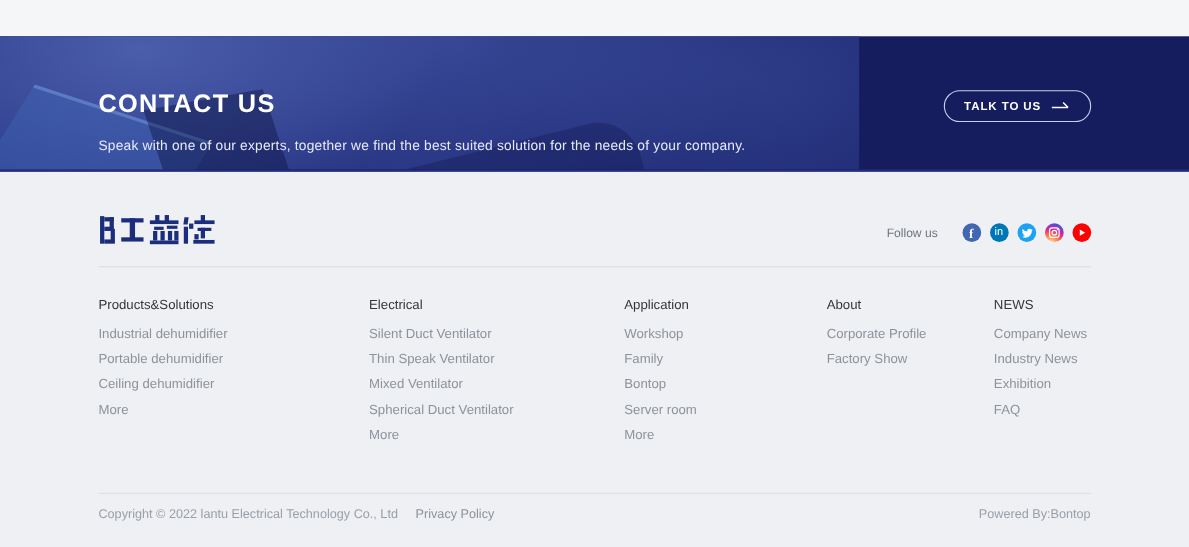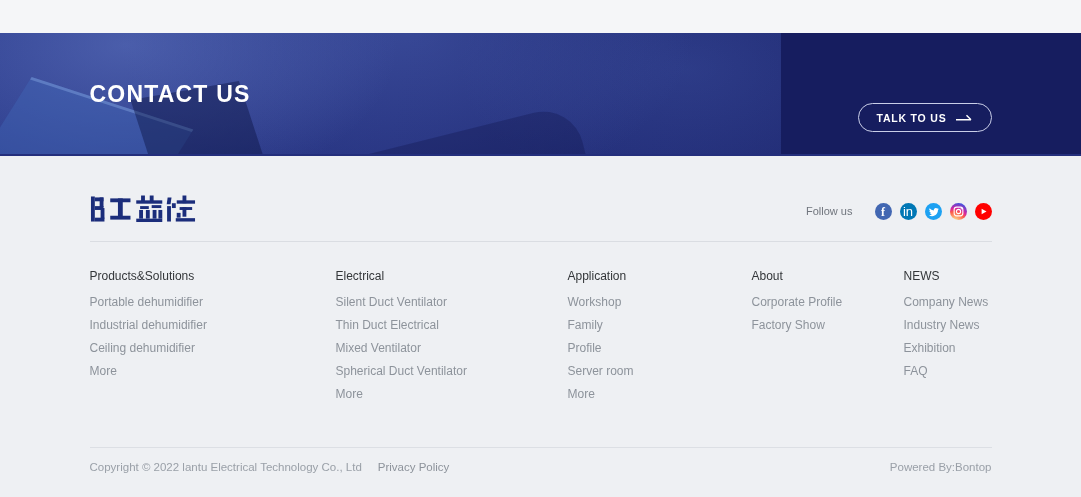--- a/index.html
+++ b/index.html
@@ -60,21 +60,21 @@
     font-weight: 800;
     letter-spacing: 1.2px;
   }
   .banner-subtitle {
     margin-top: 17px;
     color: #e7eaf8;
     font-size: 12.5px;
     letter-spacing: 0.2px;
   }
   .cta-button {
-    position: absolute; right: 0; top: 70px;
+    position: absolute; right: 0; top: 49px;
     height: 29px;
     padding: 0 17px;
     display: inline-flex; align-items: center; gap: 9px;
     background: transparent;
     border: 1px solid #c9cee8;
     border-radius: 15px;
     color: #ffffff;
     font-size: 10.5px;
     font-weight: 700;
     letter-spacing: 0.8px;
@@ -96,21 +96,21 @@
   .social-icon {
     width: 17px; height: 17px; border-radius: 50%;
     margin-left: 8px;
     display: inline-flex; align-items: center; justify-content: center;
     color: #fff; cursor: pointer;
     font-size: 10px; font-weight: 700;
     line-height: 1;
   }
   .social-icon svg { display: block; }
   .fb-glyph { font-family: "Liberation Serif", serif; font-size: 12px; font-weight: 700; margin-top: 1px; }
-  .in-glyph { font-size: 13px; font-weight: 400; letter-spacing: 0; }
+  .in-glyph { font-size: 10px; font-weight: 400; letter-spacing: 0; }
 
   
   .nav-grid {
     display: grid;
     grid-template-columns: 246px 232px 184px 152px 1fr;
     padding-top: 27px;
   }
   .nav-col-title {
     font-size: 12px; font-weight: 400; color: #333639;
     margin-bottom: 13px;
@@ -139,20 +139,21 @@
 <div class="top-strip"></div>
 
 <div class="banner">
   <div class="banner-photo">
     <div class="photo-shape-tablet-left"></div>
     <div class="photo-shape-tablet-center"></div>
     <div class="photo-shape-arm"></div>
   </div>
   <div class="container banner-content">
     <div class="banner-title">CONTACT US</div>
+    <div class="banner-subtitle">Speak with one of our experts, together we find the best suited solution for the needs of your company.</div>
     <button class="cta-button">
       <span>TALK TO US</span>
       <span class="cta-arrow">
         <svg width="18" height="8" viewBox="0 0 18 8">
             <path d="M0 5.8 H15 M15 5.8 L10.5 1.2" stroke="#ffffff" stroke-width="1.4" fill="none"></path>
           </svg>
       </span>
     </button>
   </div>
 </div>
@@ -231,42 +232,42 @@
               <path d="M7 4.5 L20 12 L7 19.5 Z"></path>
             </svg>
         </span>
       </div>
     </div>
 
     <div class="nav-grid">
       <div class="nav-col">
         <div class="nav-col-title">Products&amp;Solutions</div>
         <div>
+            <div class="nav-link">Industrial dehumidifier</div>
             <div class="nav-link">Portable dehumidifier</div>
-            <div class="nav-link">Industrial dehumidifier</div>
             <div class="nav-link">Ceiling dehumidifier</div>
             <div class="nav-link">More</div>
           </div>
       </div>
       <div class="nav-col">
         <div class="nav-col-title">Electrical</div>
         <div>
             <div class="nav-link">Silent Duct Ventilator</div>
-            <div class="nav-link">Thin Duct Electrical</div>
+            <div class="nav-link">Thin Speak Ventilator</div>
             <div class="nav-link">Mixed Ventilator</div>
             <div class="nav-link">Spherical Duct Ventilator</div>
             <div class="nav-link">More</div>
           </div>
       </div>
       <div class="nav-col">
         <div class="nav-col-title">Application</div>
         <div>
             <div class="nav-link">Workshop</div>
             <div class="nav-link">Family</div>
-            <div class="nav-link">Profile</div>
+            <div class="nav-link">Bontop</div>
             <div class="nav-link">Server room</div>
             <div class="nav-link">More</div>
           </div>
       </div>
       <div class="nav-col">
         <div class="nav-col-title">About</div>
         <div>
             <div class="nav-link">Corporate Profile</div>
             <div class="nav-link">Factory Show</div>
           </div>

